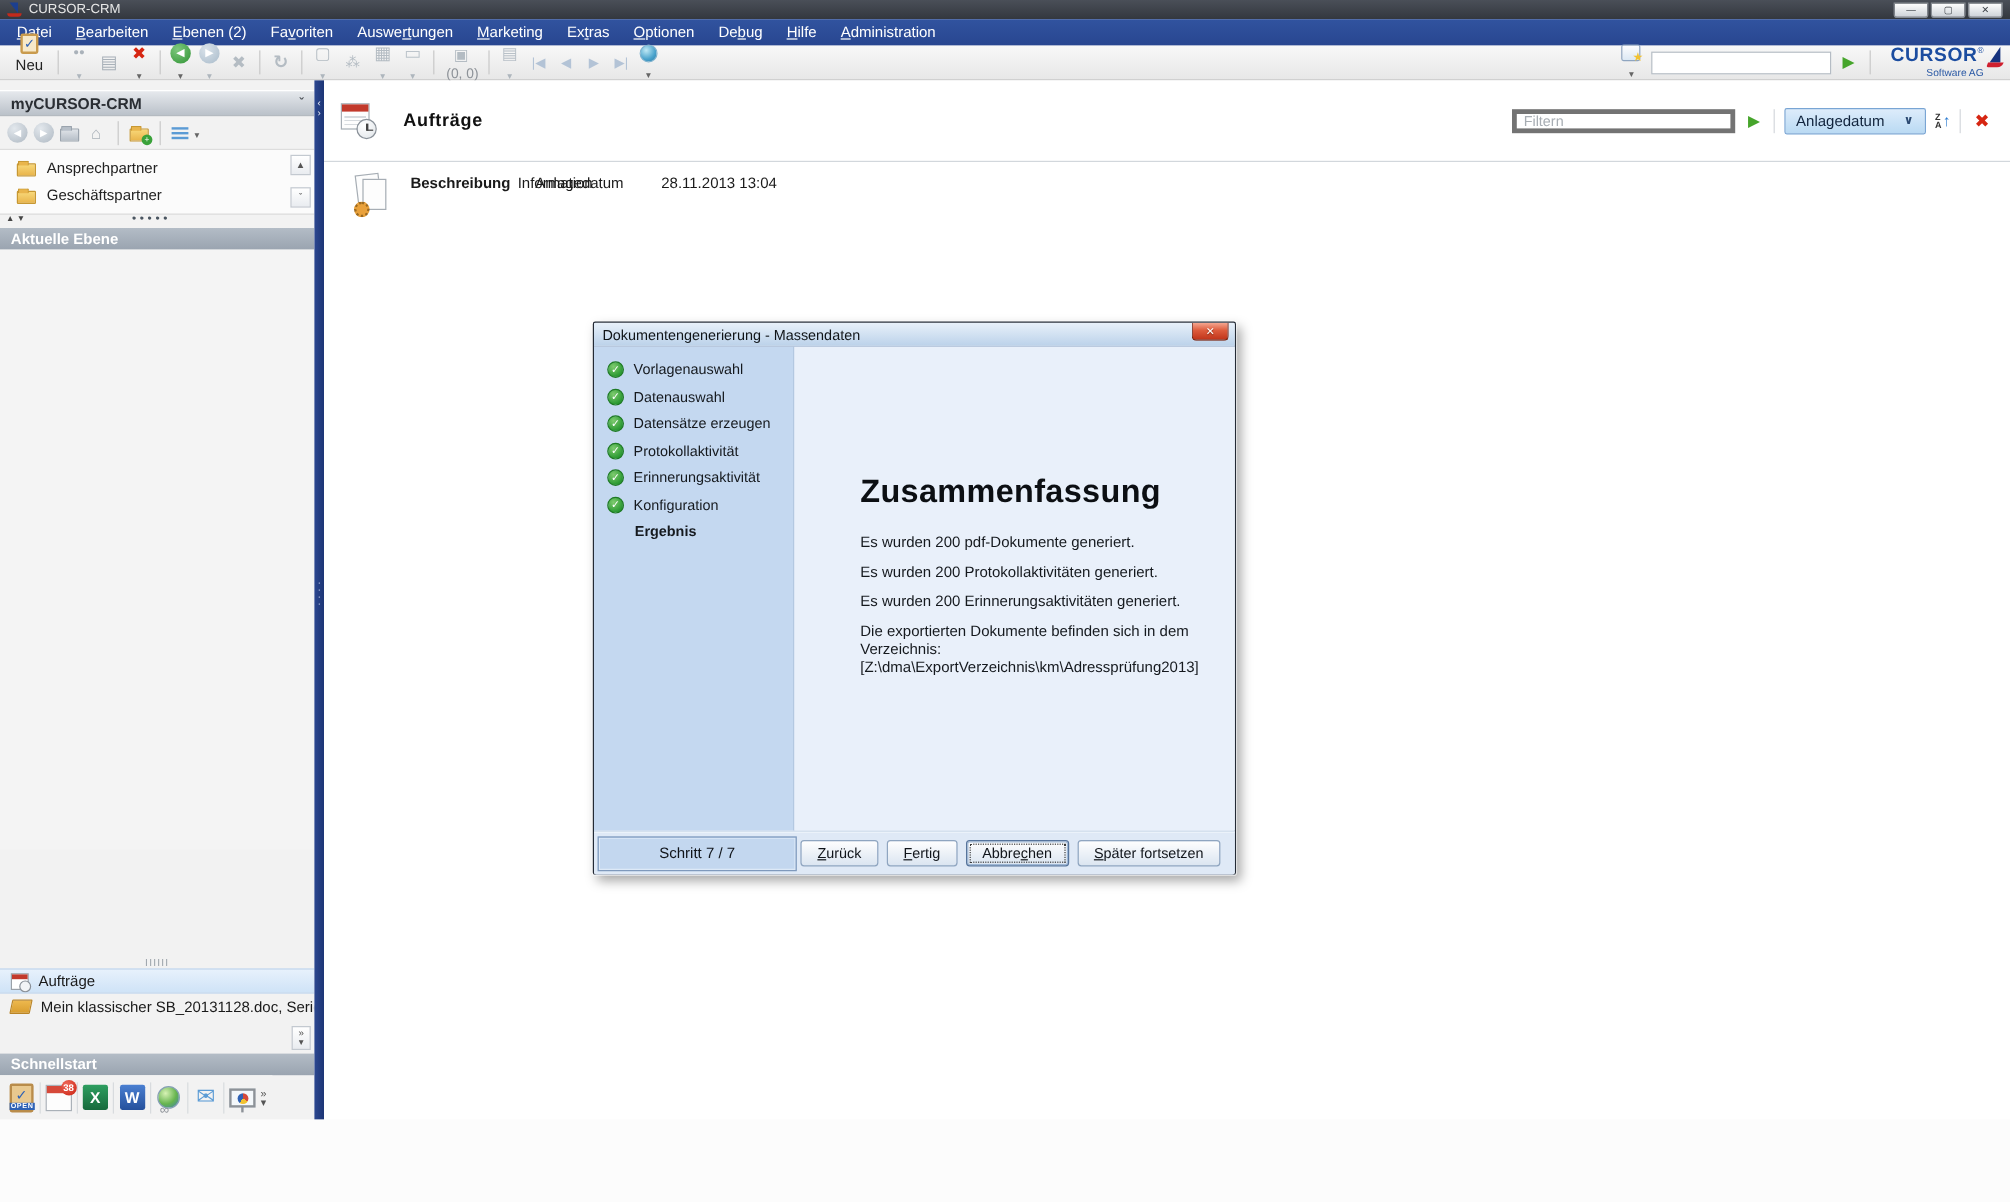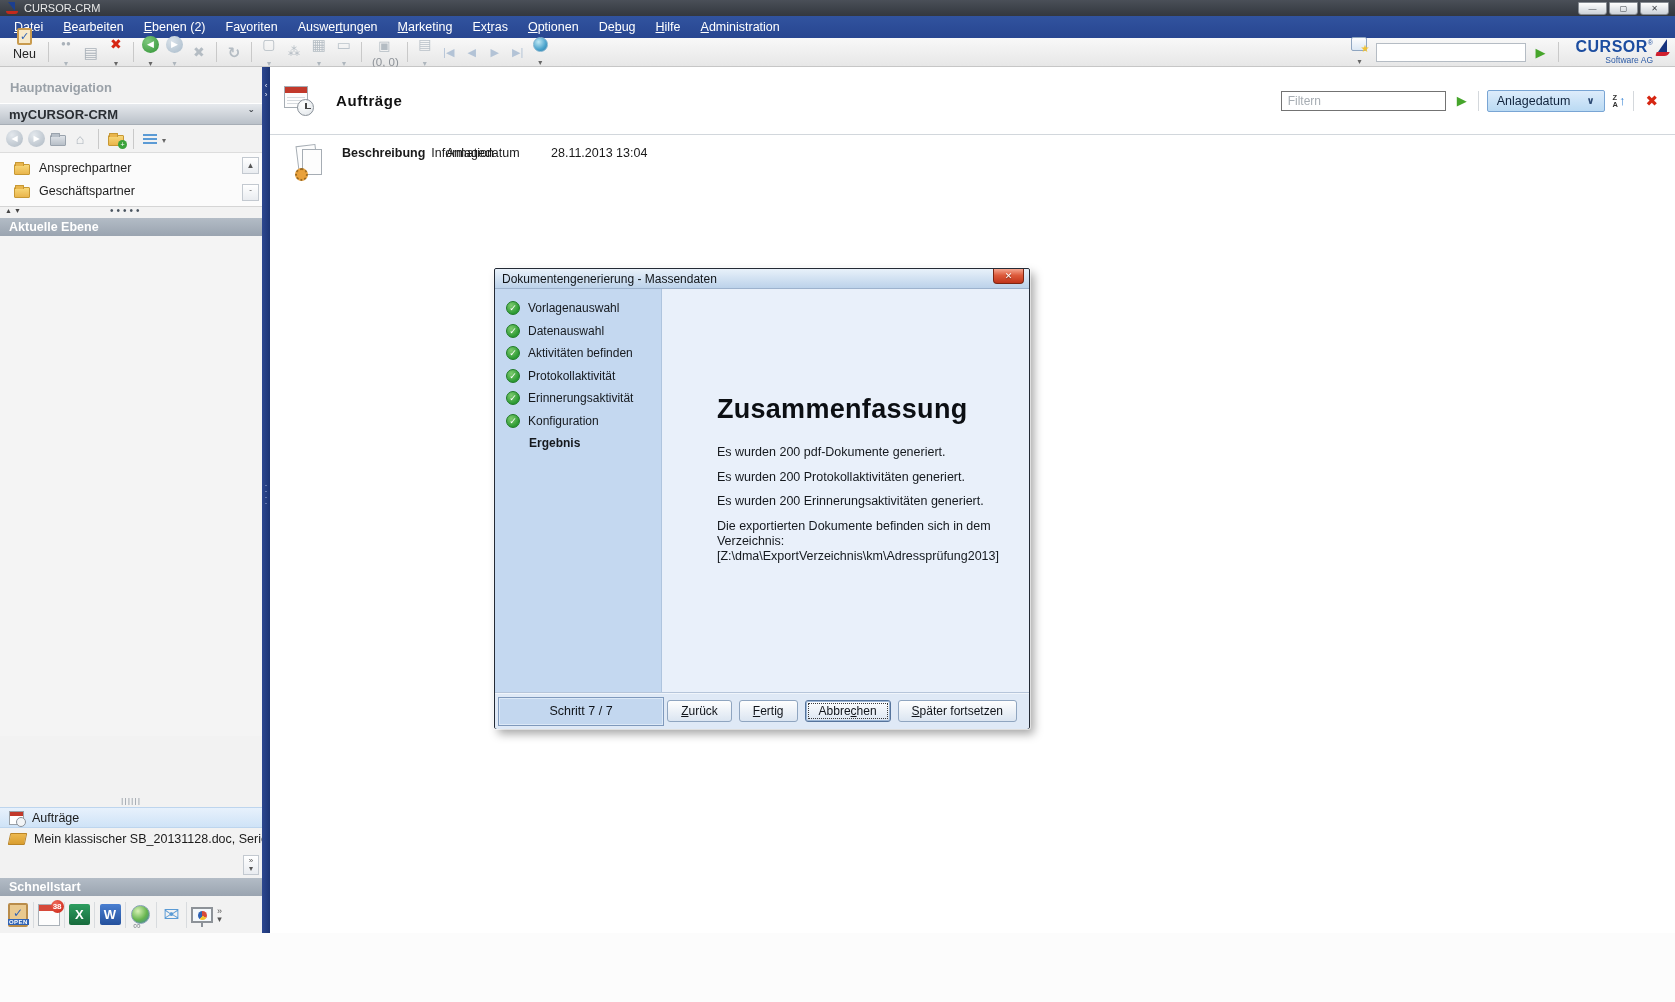--- a/index.html
+++ b/index.html
@@ -124,21 +124,21 @@
   .main-header{height:68px;border-bottom:1px solid #d2d7dc;display:flex;align-items:center;padding:0 14px;position:relative;}
   .ent-icon{width:30px;height:30px;position:relative;margin-right:22px;}
   .ent-cal{position:absolute;left:0;top:0;width:24px;height:22px;background:#fdfdfd;border:1px solid #a6adb4;}
   .ent-cal::before{content:"";position:absolute;top:0;left:0;right:0;height:6px;background:#c2392b;}
   .ent-cal::after{content:"";position:absolute;top:8px;left:2px;right:2px;height:10px;background:repeating-linear-gradient(#fdfdfd 0 2px,#d6dade 2px 3px);}
   .ent-clock{position:absolute;right:0;bottom:0;width:17px;height:17px;border-radius:50%;background:radial-gradient(circle at 35% 30%,#ffffff,#dfe4e8);border:1px solid #8a9199;}
   .ent-clock::before{content:"";position:absolute;left:7px;top:3px;width:1.5px;height:6px;background:#444;}
   .ent-clock::after{content:"";position:absolute;left:8px;top:8px;width:5px;height:1.5px;background:#444;}
   .main-title{font-size:15px;font-weight:bold;letter-spacing:.6px;color:#111;}
   .hdr-right{margin-left:auto;display:flex;align-items:center;gap:8px;}
-  .filter-input{width:165px;height:20px;border:1px solid #737373;background:#fff;font-size:12px;padding:0 6px;color:#333;}
+  .filter-input{width:186px;height:20px;border:4px solid #737373;background:#fff;font-size:12px;padding:0 6px;color:#333;}
   .filter-input::placeholder{color:#a7adb3;}
   .hsep{width:1px;height:20px;background:#d4d8dc;}
   .sort-dd{height:22px;background:linear-gradient(#ddecfb,#badaf3);border:1px solid #79a5d4;border-radius:2px;display:flex;align-items:center;padding:0 9px;gap:16px;font-size:12.5px;color:#10233c;}
   .sort-dd .chev{font-size:10px;color:#2c4a72;font-weight:bold;}
   .sort-icon{display:flex;align-items:center;gap:1px;}
   .sort-letters{display:flex;flex-direction:column;font-size:7.5px;font-weight:bold;color:#333;line-height:7px;}
   .sort-arrow{color:#2e7dd1;font-size:13px;font-weight:bold;}
   .red-x::before{content:"✖";color:#d62612;font-size:15px;font-weight:bold;}
   .record-row{display:flex;align-items:flex-start;padding:10px 0 0 25px;position:relative;}
   .rec-icon{width:30px;height:36px;position:relative;margin-right:17px;}
@@ -295,21 +295,20 @@
       </span>
       <span class="logo-boat">
           <span class="sail"></span>
           <span class="hull"></span>
         </span>
     </span>
   </span>
 </div>
 
 <div class="sidebar">
-  <div class="nav-title">Hauptnavigation</div>
   <div class="group-bar">
     <span>myCURSOR-CRM</span>
     <span class="chev">ˇ</span>
   </div>
   <div class="nav-tools">
     <span class="navc">◀</span>
     <span class="navc">▶</span>
     <span class="fold gray"></span>
     <span class="tbi ico-home"></span>
     <span class="tsep"></span>
@@ -466,21 +465,21 @@
       <div class="step">
           <span class="chk">✓</span>
           <span>Vorlagenauswahl</span>
         </div>
       <div class="step">
           <span class="chk">✓</span>
           <span>Datenauswahl</span>
         </div>
       <div class="step">
           <span class="chk">✓</span>
-          <span>Aktivitäten befinden</span>
+          <span>Datensätze erzeugen</span>
         </div>
       <div class="step">
           <span class="chk">✓</span>
           <span>Protokollaktivität</span>
         </div>
       <div class="step">
           <span class="chk">✓</span>
           <span>Erinnerungsaktivität</span>
         </div>
       <div class="step">

